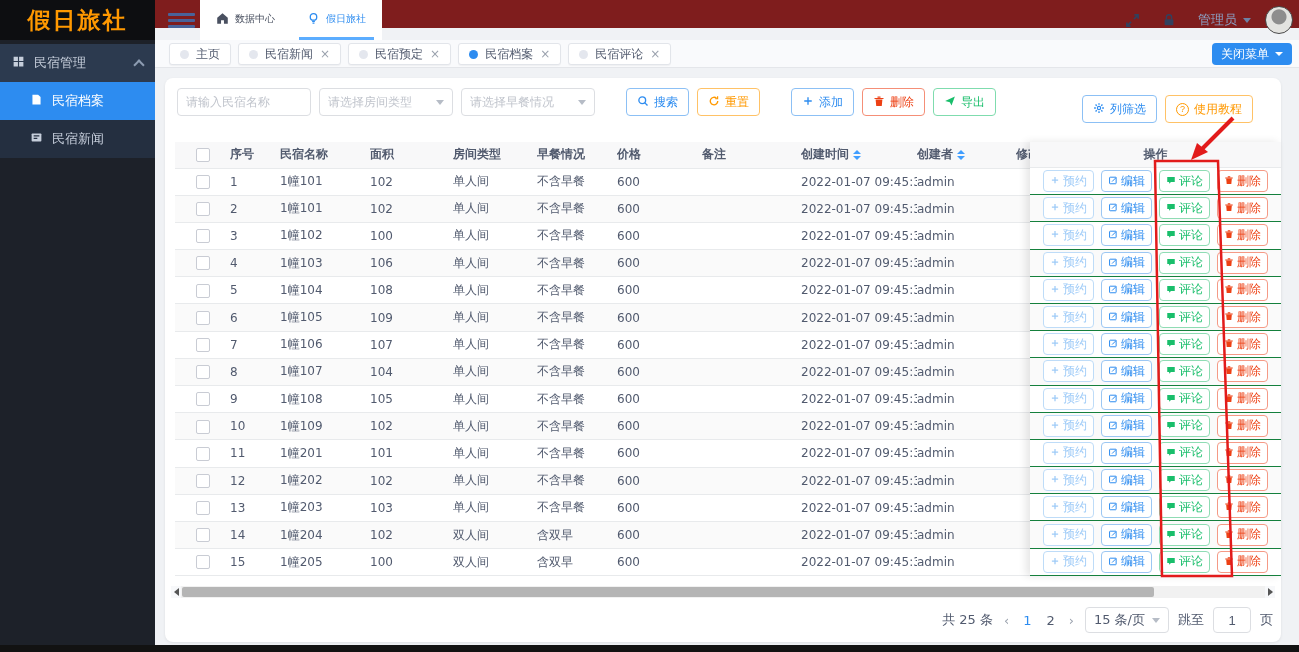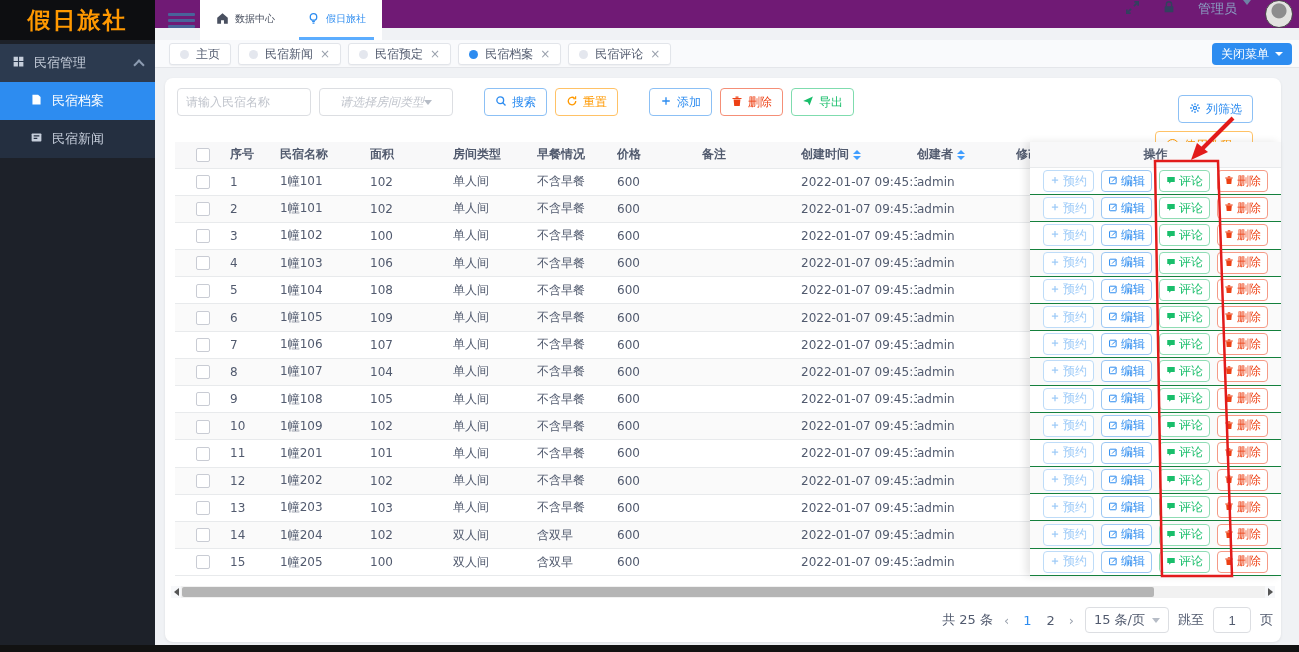--- a/index.html
+++ b/index.html
@@ -1,32 +1,32 @@
 <!DOCTYPE html>
 <html><head>
 <meta charset="utf-8">
 <style>
   * { margin:0; padding:0; box-sizing:border-box; }
   html,body { background:#e9ebee; }
   body { font-family:"DejaVu Sans","Liberation Sans",sans-serif; }
   .app { position:relative; width:1299px; height:652px; background:#f0f2f5; overflow:hidden; }
 
   
-  .topbar { position:absolute; left:0; top:0; width:1299px; height:28px; background:#701a75; }
+  .topbar { position:absolute; left:0; top:0; width:1299px; height:28px; background:#7f1d1d; }
   .logo-area { position:absolute; left:0; top:0; width:155px; height:40px; background:#0d0e11;
                display:flex; align-items:center; justify-content:center; }
   .logo { color:#ff9800; font-size:23px; font-weight:900; letter-spacing:2px; }
   .hamburger { position:absolute; left:168px; top:13px; width:27px; height:15px; cursor:pointer; }
   .hamburger i { display:block; height:3px; margin-bottom:3px; background:#49639a; border-radius:1px; }
   .topnav-seg { position:absolute; left:200px; top:0; height:40px; background:#fff; display:flex; }
   .topnav-item { display:flex; align-items:flex-start; gap:6px; padding:12px 16px; font-size:10px; color:#495060; cursor:pointer; position:relative; }
   .topnav-item.active { color:#2d8cf0; }
   .topnav-item.active::after { content:""; position:absolute; left:8px; right:8px; bottom:0; height:3px; background:#5cadff; }
   .topnav-item svg { flex:0 0 auto; }
-  .top-right { position:absolute; right:0; top:0; height:40px; display:flex; align-items:flex-start; }
+  .top-right { position:absolute; right:0; top:0; height:40px; display:flex; align-items:center; }
   .top-icon { color:#32415e; margin-right:22px; cursor:pointer; display:flex; }
   .admin-name { color:#8ba0c3; font-size:13px; margin-right:6px; cursor:pointer; }
   .caret-down { display:inline-block; width:0; height:0; border-left:4px solid transparent; border-right:4px solid transparent; border-top:5px solid #6e82a5; margin-right:14px; }
   .avatar { width:28px; height:28px; border-radius:50%; margin-right:6px; cursor:pointer;
             background:radial-gradient(circle at 50% 38%, #8d8d8d 0 7px, #e3e3e0 8px); border:1px solid #4a4a4a; }
 
   
   .sidebar { position:absolute; left:0; top:40px; width:155px; height:605px; background:#1d2129; }
   .side-item { height:38px; display:flex; align-items:center; gap:9px; padding:4px 12px; font-size:13px; color:#c6cedb; cursor:pointer; }
   .side-parent { background:#2c3a4f; }
@@ -48,30 +48,30 @@
   .close-menu { position:absolute; right:7px; top:3px; height:22px; background:#2d8cf0; color:#fff; border:none; border-radius:4px; font-size:12px; padding:0 9px; display:flex; align-items:center; gap:6px; cursor:pointer; }
   .close-menu .caret { width:0;height:0;border-left:4px solid transparent;border-right:4px solid transparent;border-top:4px solid #fff; }
 
   
   .card { position:absolute; left:165px; top:78px; width:1116px; height:564px; background:#fff; border-radius:8px; box-shadow:0 1px 3px rgba(0,0,0,.08); }
 
   
   .filter-row { position:absolute; left:12px; top:10px; display:flex; gap:8px; align-items:center; }
   .f-input, .f-select { width:134px; height:28px; border:1px solid #dcdee2; border-radius:4px; background:#fff; font-size:12px; color:#657180; padding:0 8px; }
   .f-input::placeholder { color:#c0c4cc; }
-  .f-select { display:flex; align-items:center; justify-content:center; cursor:pointer;font-style:italic; }
+  .f-select { display:flex; align-items:center; justify-content:space-between; cursor:pointer; }
   .f-select .ph { color:#c0c4cc; }
   .f-select .sel-caret { width:0;height:0;border-left:4px solid transparent;border-right:4px solid transparent;border-top:5px solid #b6bcc6; }
   .btn { height:28px; border-radius:4px; background:#fff; font-size:12px; display:flex; align-items:center; gap:5px; padding:0 10px; cursor:pointer; border:1px solid; }
   .btn svg { flex:0 0 auto; }
   .b-blue   { color:#2d8cf0; border-color:#8cc0f5;margin-left:23px; }
   .b-orange { color:#ff9900; border-color:#ffc266; }
   .b-red    { color:#ed4014; border-color:#f58f77; }
   .b-green  { color:#19be6b; border-color:#7fdcae; }
-  .right-btns { position:absolute; right:28px; top:17px; display:flex; gap:8px;flex-direction:column; }
+  .right-btns { position:absolute; right:28px; top:17px; display:flex; gap:8px; }
   .q-circle { width:13px; height:13px; border:1px solid currentColor; border-radius:50%; font-size:9px; display:flex; align-items:center; justify-content:center; }
   .q-circle::before { content:"?"; }
 
   
   .tbl-wrap { position:absolute; left:10px; top:64px; width:1096px; height:434px; overflow:hidden; }
   table { border-collapse:collapse; table-layout:fixed; width:941px; }
   th, td { font-size:12px; height:26px; text-align:left; padding:0; border-bottom:1px solid #e8eaec; color:#515a6e; white-space:nowrap; overflow:hidden; }
   thead th { background:#f8f8f9; color:#515a6e; font-weight:700; height:26px; }
   tbody td { height:27.2px; }
   tr.alt td { background:#fafafa; }
@@ -226,20 +226,24 @@
       <span class="caret"></span>
     </button>
   </div>
 
   <div class="card">
 
     <div class="filter-row">
       <input class="f-input" placeholder="请输入民宿名称" style="">
       <div class="f-select">
         <span class="ph">请选择房间类型</span>
+        <span class="sel-caret"></span>
+      </div>
+      <div class="f-select">
+        <span class="ph">请选择早餐情况</span>
         <span class="sel-caret"></span>
       </div>
       <button class="btn b-blue">
         <span><svg width="12" height="12" viewBox="0 0 16 16" fill="none" stroke="currentColor" stroke-width="1.8">
               <circle cx="7" cy="7" r="4.5"></circle>
               <path d="M10.5 10.5 14 14"></path>
             </svg></span>
         <span>搜索</span>
       </button>
       <button class="btn b-orange">

